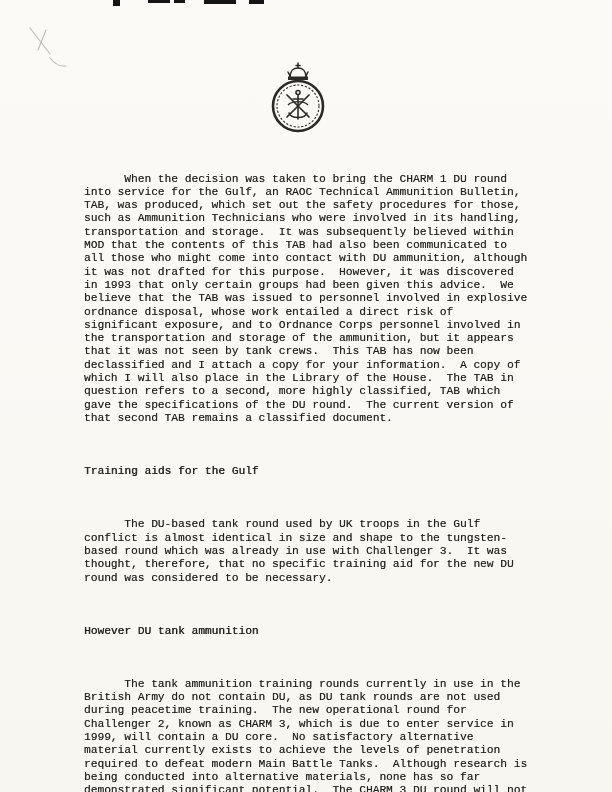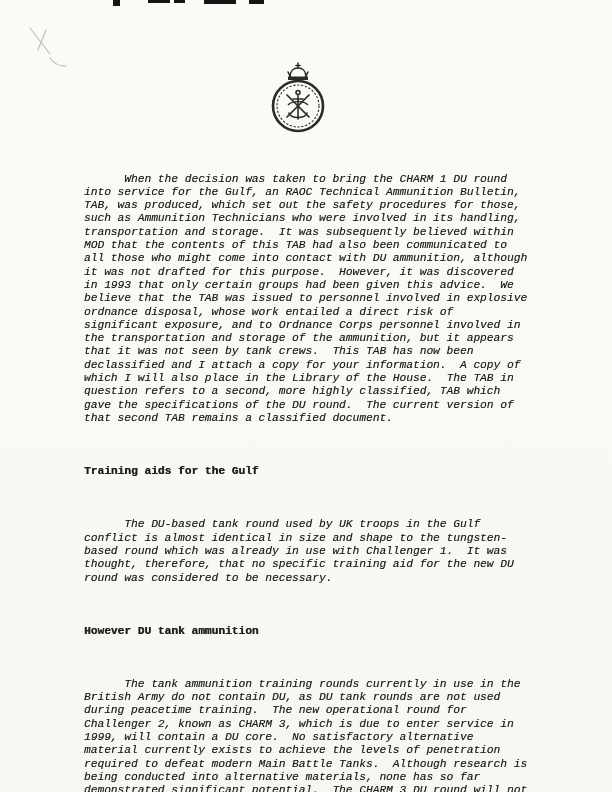--- a/index.html
+++ b/index.html
@@ -50,24 +50,23 @@
     top: 146px;
     width: 472px;
     font-size: 11.2px;
     line-height: 13.3px;
     color: #1e1d1a;
     white-space: pre;
     text-shadow: 0.25px 0 0 rgba(30,29,26,0.55);
   }
   .para {
     margin: 0 0 13.3px 0;
-    font-style: italic;
   }
   .heading {
-    font-weight: bold;
+    font-weight: normal;
     margin: 0 0 13.3px 0;
     text-shadow: 0.4px 0 0 rgba(30,29,26,0.8);
   }
 </style>
 </head>
 <body>
 
 <div class="page">
 
   <div class="scan-marks">
@@ -132,21 +131,21 @@
 the transportation and storage of the ammunition, but it appears
 that it was not seen by tank crews.  This TAB has now been
 declassified and I attach a copy for your information.  A copy of
 which I will also place in the Library of the House.  The TAB in
 question refers to a second, more highly classified, TAB which
 gave the specifications of the DU round.  The current version of
 that second TAB remains a classified document.</div>
     <div class="heading">Training aids for the Gulf</div>
     <div class="para">      The DU-based tank round used by UK troops in the Gulf
 conflict is almost identical in size and shape to the tungsten-
-based round which was already in use with Challenger 1.  It was
+based round which was already in use with Challenger 3.  It was
 thought, therefore, that no specific training aid for the new DU
 round was considered to be necessary.</div>
     <div class="heading">However DU tank ammunition</div>
     <div class="para">      The tank ammunition training rounds currently in use in the
 British Army do not contain DU, as DU tank rounds are not used
 during peacetime training.  The new operational round for
 Challenger 2, known as CHARM 3, which is due to enter service in
 1999, will contain a DU core.  No satisfactory alternative
 material currently exists to achieve the levels of penetration
 required to defeat modern Main Battle Tanks.  Although research is

